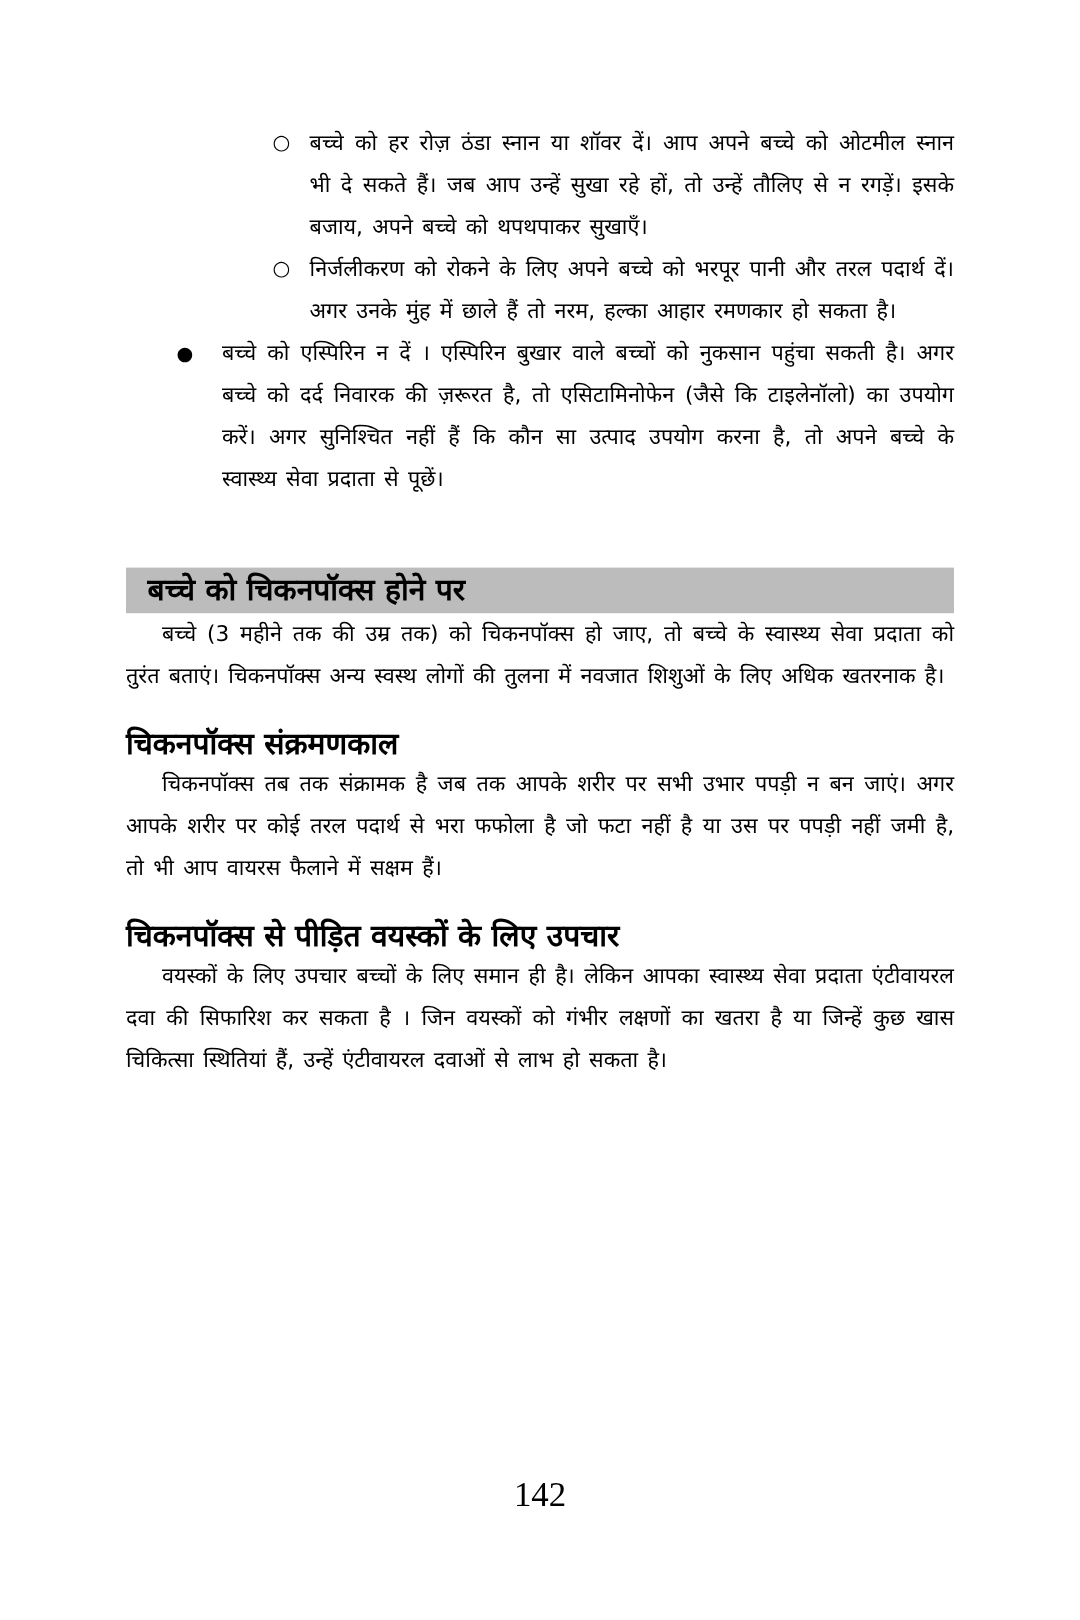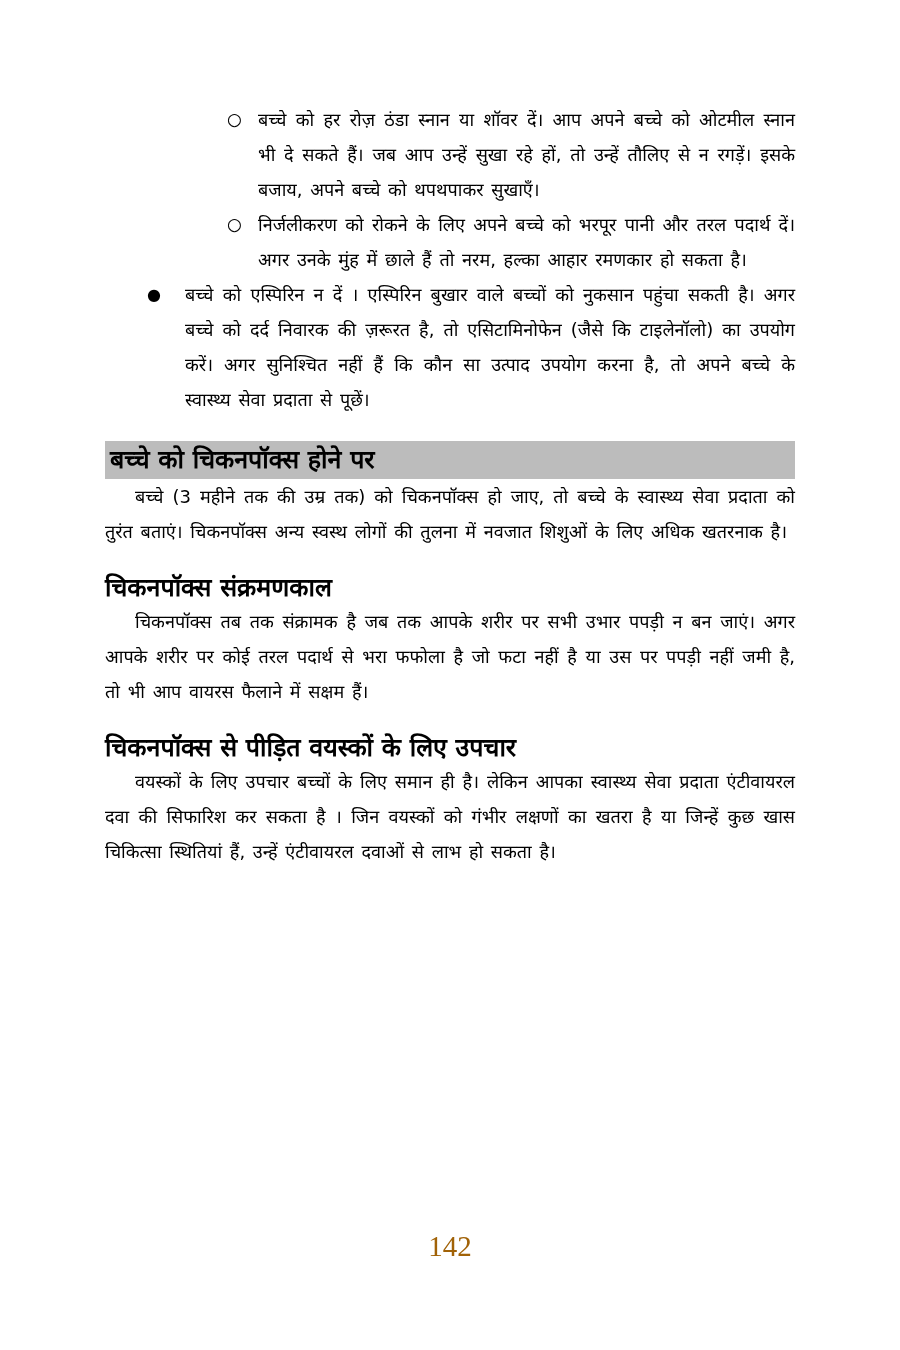--- a/index.html
+++ b/index.html
@@ -44,45 +44,45 @@
   .li-text, .para {
     margin: 0;
     font-size: 18px;
     line-height: 35px;
     text-align: justify;
     text-align-last: left;
     word-spacing: 2px;
   }
   .li-text { flex: 1; }
   .bar-heading {
-    margin: 24px 0 0 0;
+    margin: 56px 0 0 0;
     background: #bcbcbc;
     font-size: 25px;
     font-weight: bold;
     line-height: 30px;
-    padding: 4px 5px;
+    padding: 4px 18px;
   }
   .sub-heading {
     margin: 23px 0 0 0;
     font-size: 25px;
     font-weight: bold;
     line-height: 32px;
   }
   .para {
     text-indent: 30px;
   }
   .page-number {
     position: absolute;
     left: 0;
     top: 1230px;
     width: 100%;
     text-align: center;
     font-family: "Liberation Serif", serif;
     font-size: 29px;
-    color: #a16207;
+    color: #000000;
   }
 </style>
 </head>
 <body>
 
 <div class="page">
   <div class="content">
 
     <div class="list">
       <div class="li sub">

